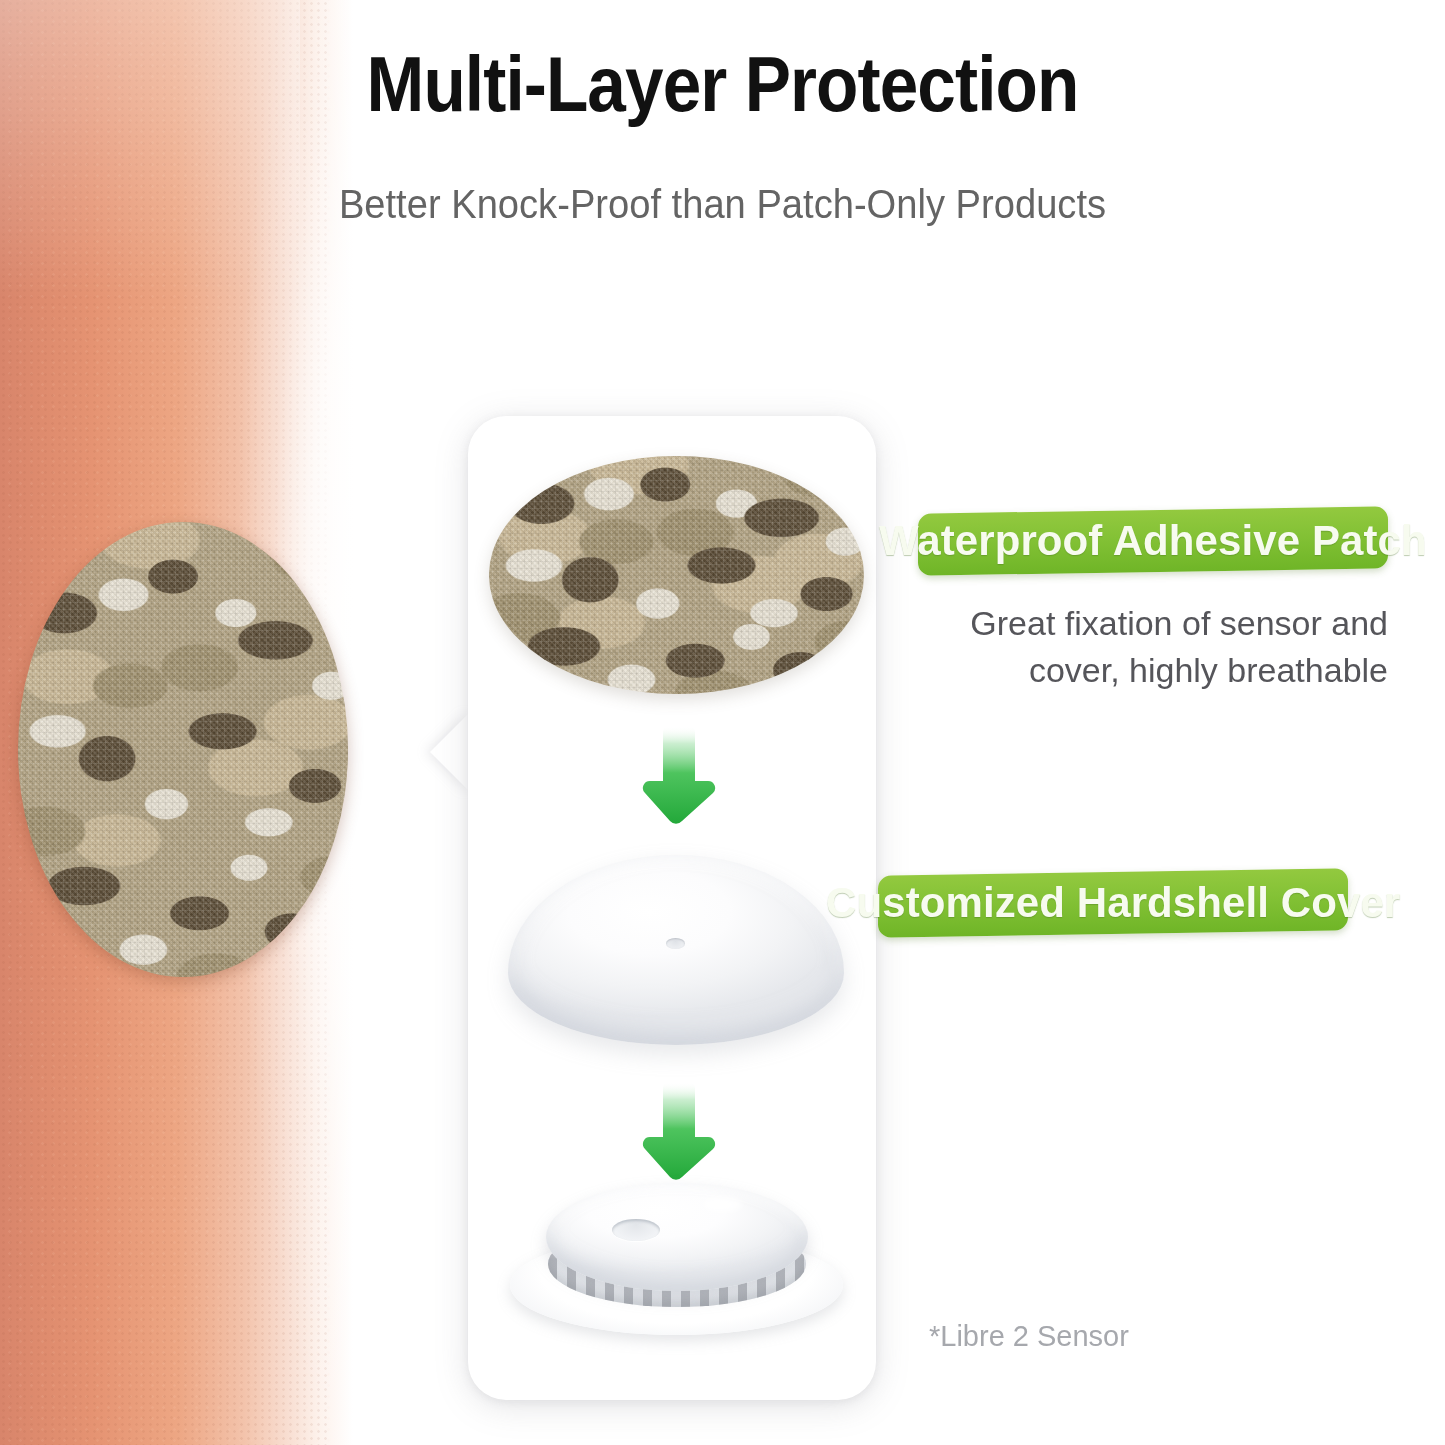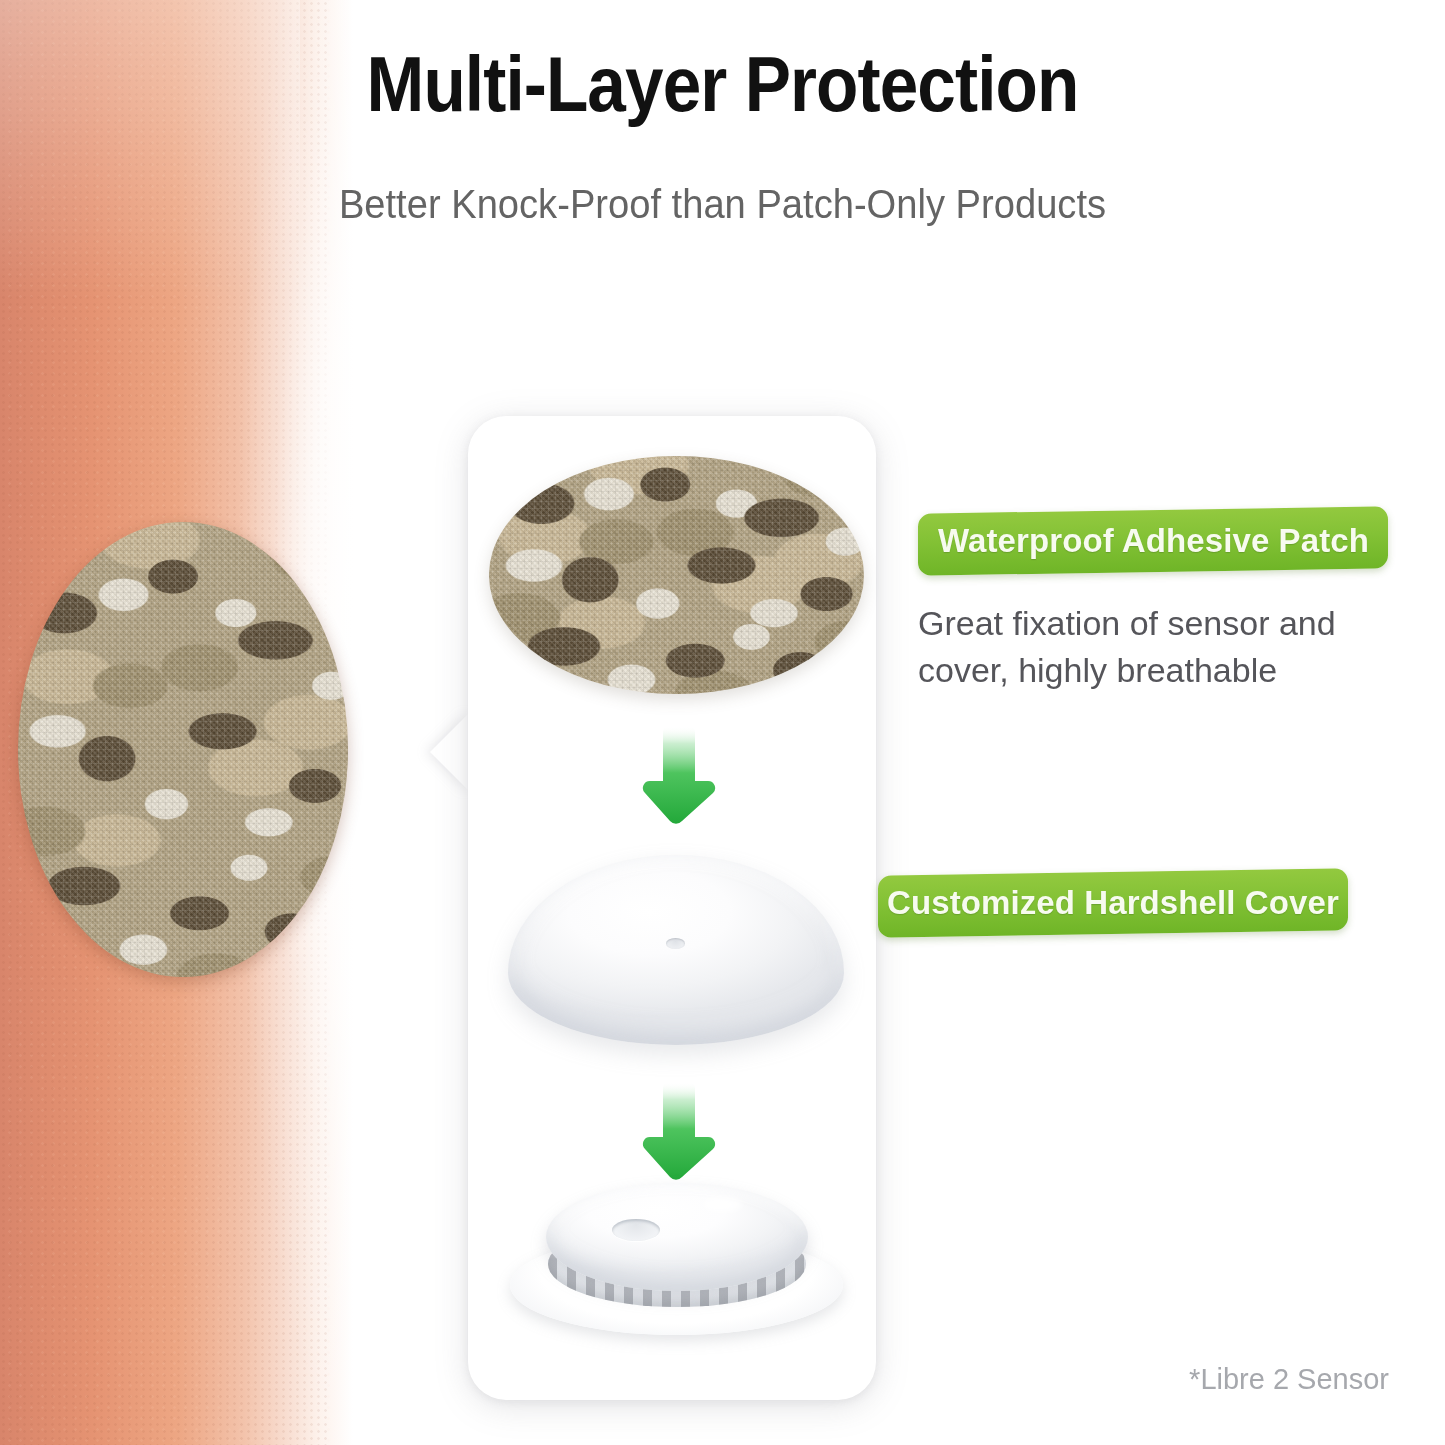--- a/index.html
+++ b/index.html
@@ -288,41 +288,41 @@
     box-shadow: 0 3px 7px rgba(80,120,40,.26);
     display: flex;
     align-items: center;
     justify-content: center;
     transform: skewY(-0.9deg);
   }
   .badge-text {
     display: block;
     transform: skewY(0.9deg);
     color: #f7fbef;
-    font-size: 33px;
+    font-size: 42px;
     font-weight: bold;
     letter-spacing: .1px;
     white-space: nowrap;
     text-shadow: 0 1px 1px rgba(70,110,35,.35);
   }
   .feature-desc {
     margin-top: 28px;
-    text-align: left;
+    text-align: right;
     color: #55555a;
     font-size: 34px;
     line-height: 1.38;
     font-weight: 500;
   }
 
   
   #footnote {
     position: absolute;
-    right: 56px; top: 1359px;
+    right: 56px; top: 1316px;
     width: 460px;
-    text-align: right;
+    text-align: left;
     color: #a6a8ad;
     font-size: 29px;
     line-height: 1.42;
   }
   #footnote div { white-space: nowrap; }
 </style>
 </head>
 <body>
 
 <div id="arm-photo">

